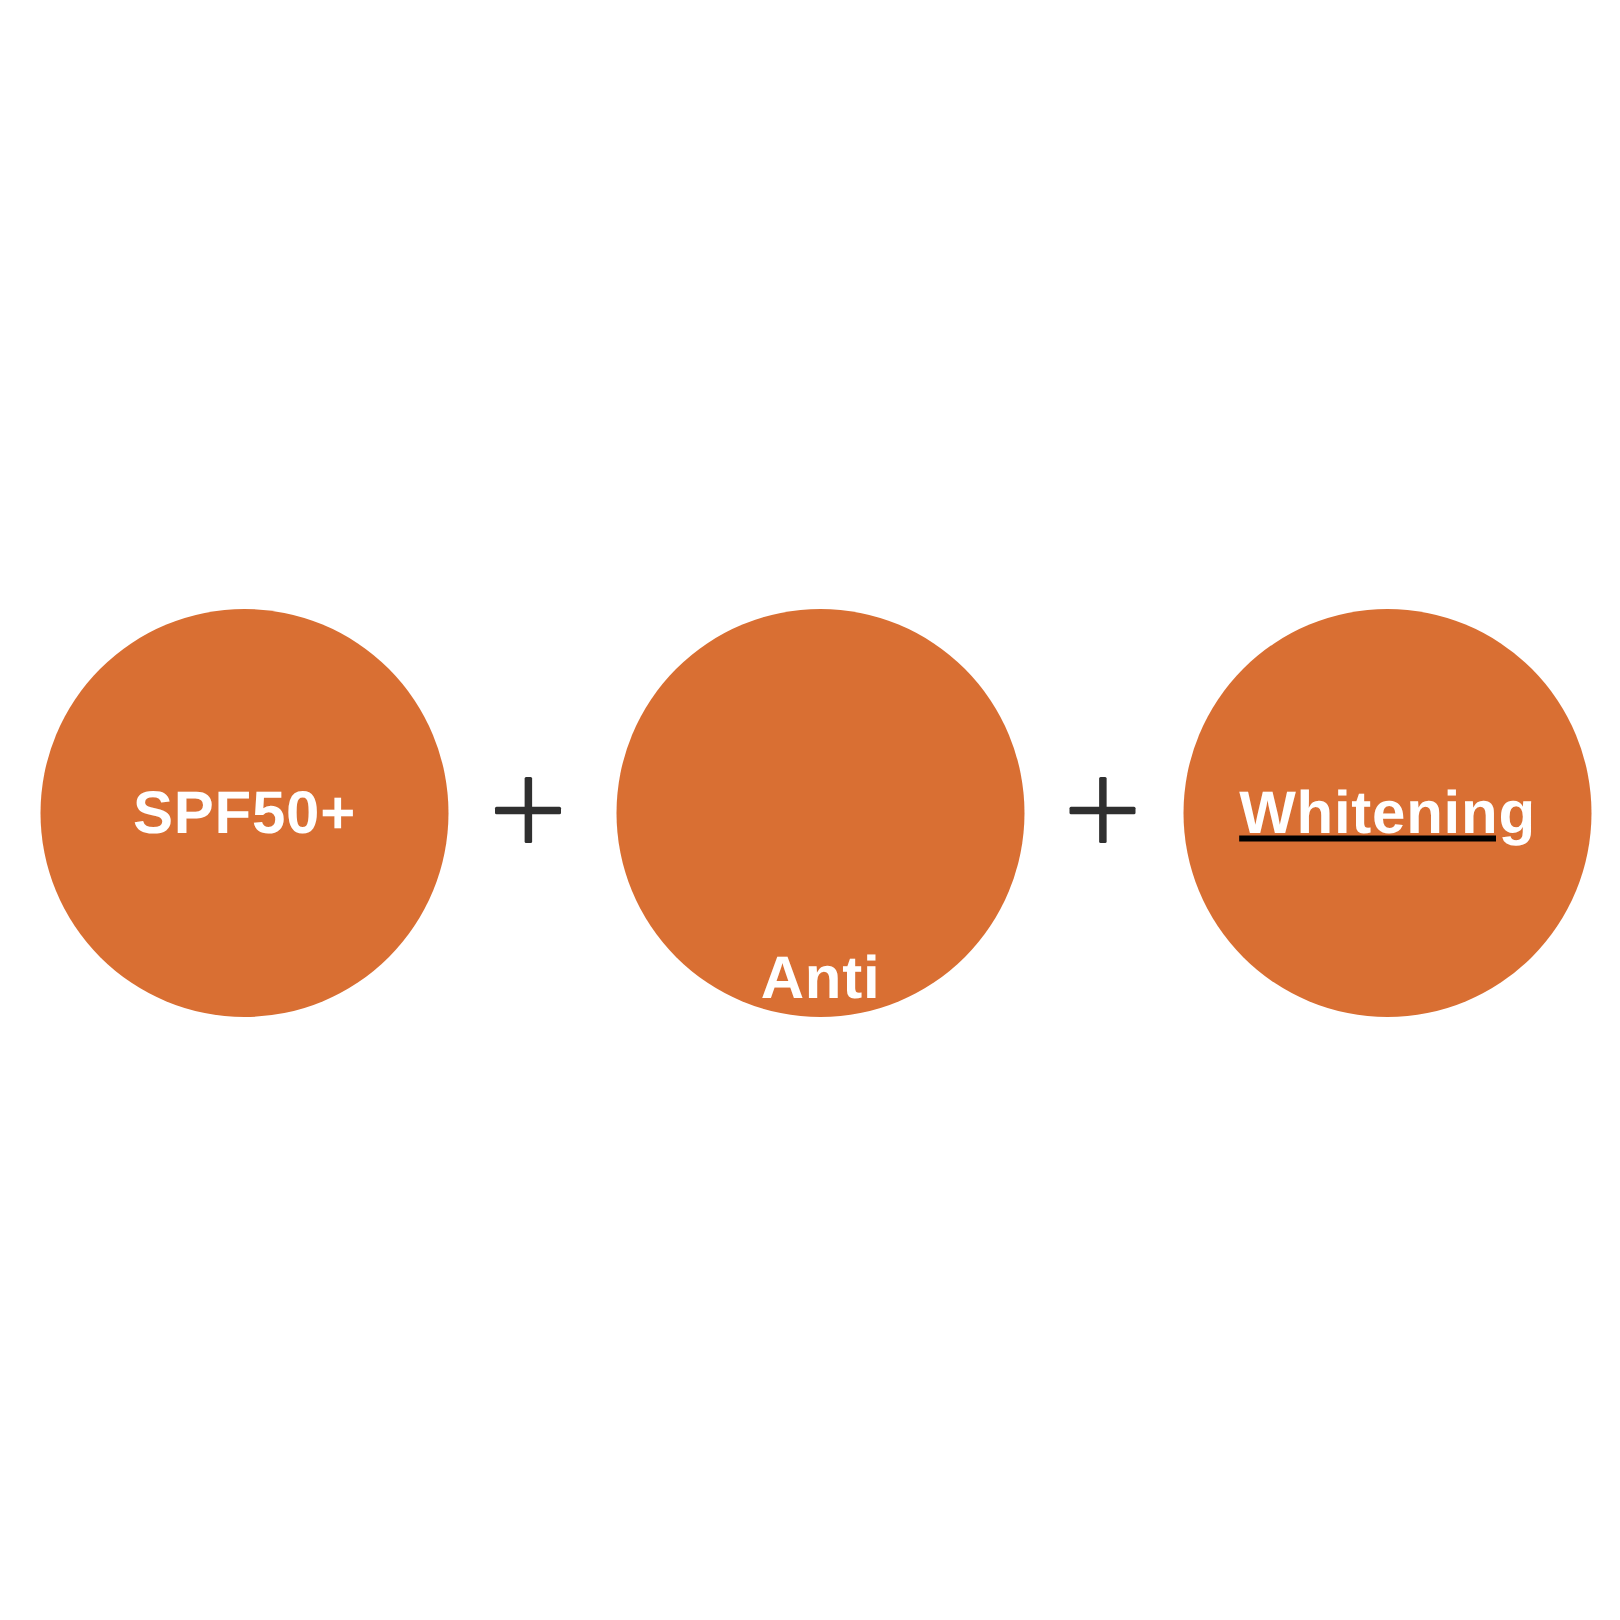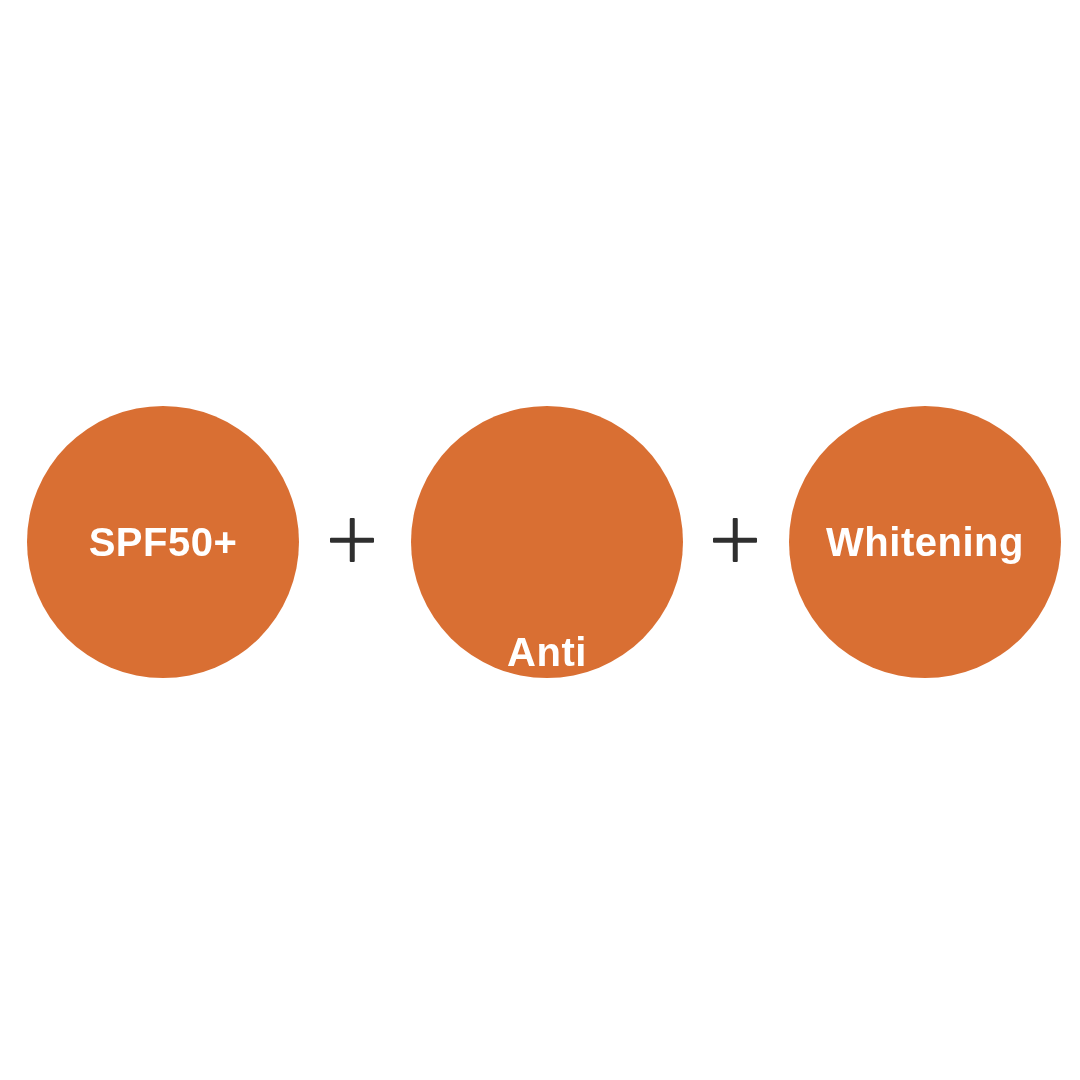--- a/index.html
+++ b/index.html
@@ -32,21 +32,21 @@
     display: block;
     color: var(--label-color, #ffffff);
     font-size: 40px;
     font-weight: 700;
     line-height: 52px;
     letter-spacing: 0.5px;
     white-space: nowrap;
   }
   .circle-1 { left: 27px; }
   .circle-2 { left: 411px; justify-content: flex-end; }
-  .circle-3 { left: 789px; }
+  .circle-3 { left: 789px; text-decoration: underline; }
 
   .plus {
     position: absolute;
     width: 44px;
     height: 44px;
     top: 518px;
   }
   .plus::before,
   .plus::after {
     content: "";

